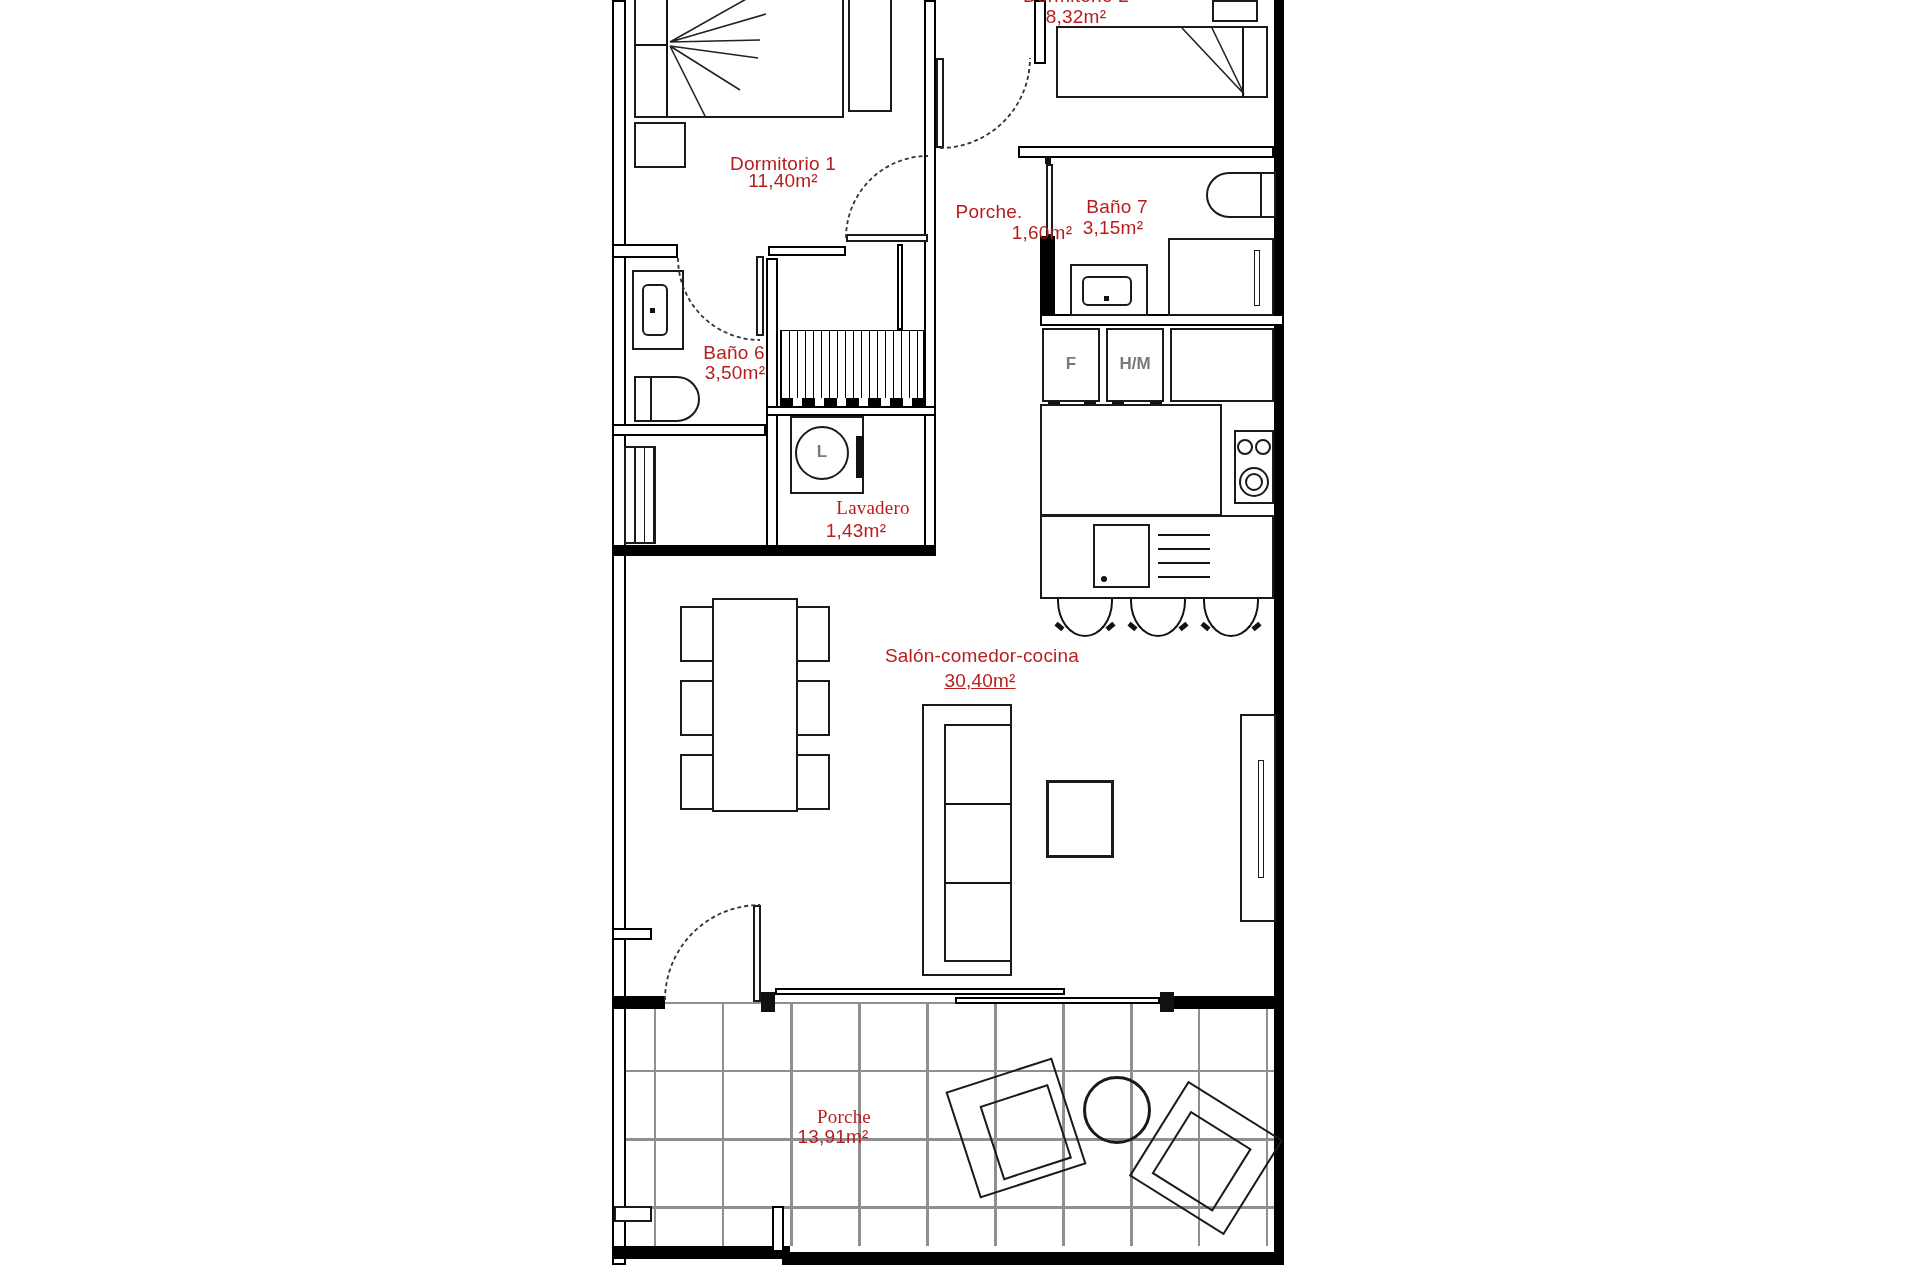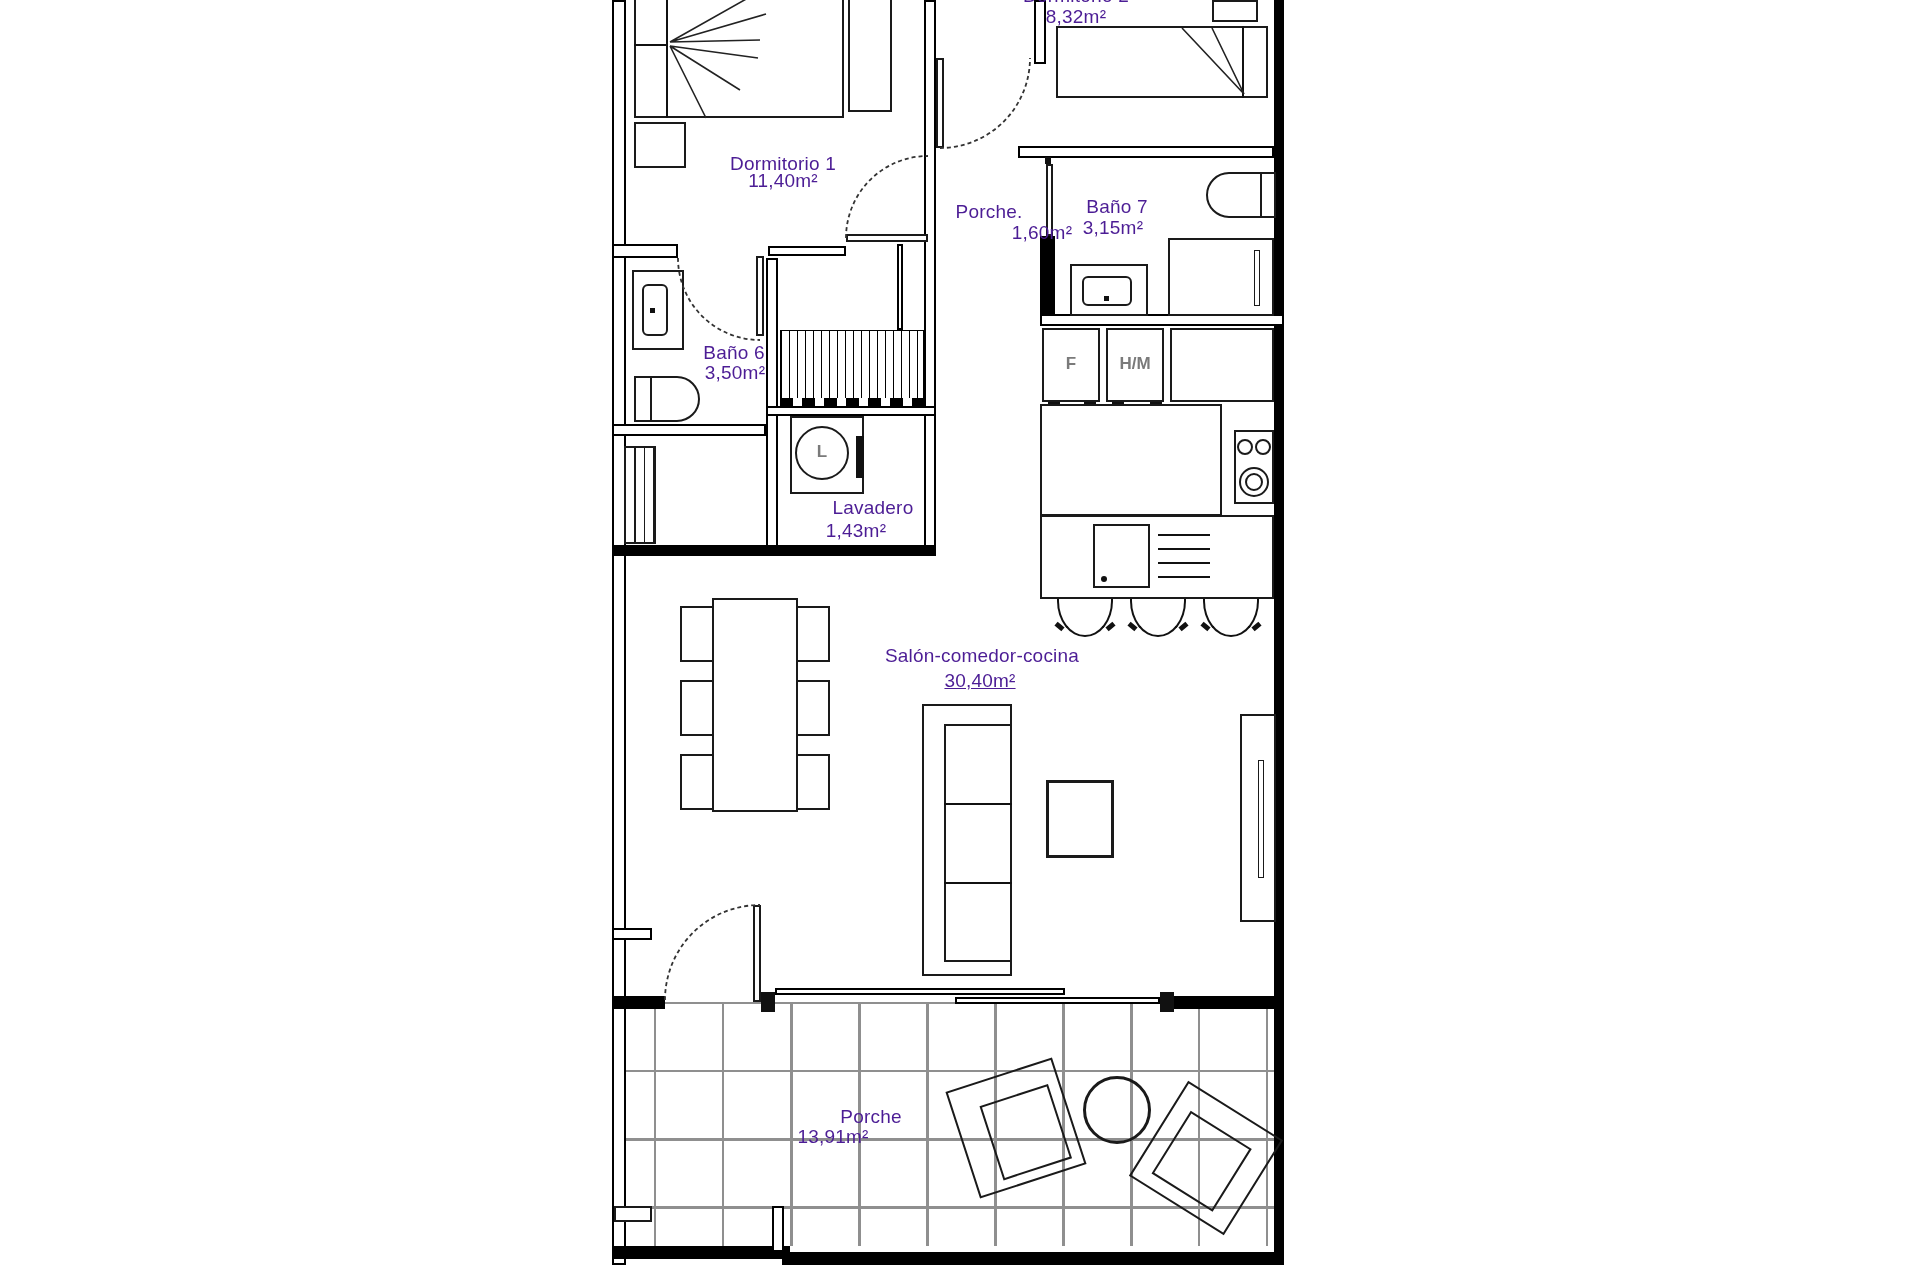--- a/index.html
+++ b/index.html
@@ -9,21 +9,21 @@
   
   .w2{position:absolute;background:#fff;border:2.5px solid #000;box-sizing:border-box;}
   .w2t{position:absolute;background:#fff;border:2px solid #000;box-sizing:border-box;}
   
   .wS{position:absolute;background:#000;}
   
   .fx{position:absolute;border:2px solid #1a1a1a;box-sizing:border-box;background:#fff;}
   .fx25{position:absolute;border:2.5px solid #1a1a1a;box-sizing:border-box;background:#fff;}
   .fx3{position:absolute;border:3px solid #1a1a1a;box-sizing:border-box;background:#fff;}
   .blk{position:absolute;background:#111;}
-  .txt{position:absolute;font-size:19px;line-height:20px;color:#4c1d95;white-space:nowrap;
+  .txt{position:absolute;font-size:19px;line-height:20px;color:#b91c1c;white-space:nowrap;
        transform:translateX(-50%);letter-spacing:.2px;}
   .applbl{position:absolute;font-size:17px;font-weight:700;color:#7a7a7a;text-align:center;
           line-height:20px;}
   .stool{position:absolute;width:56px;height:38px;border:2.5px solid #111;border-top:none;
          border-radius:0 0 28px 28px / 0 0 36px 36px;box-sizing:border-box;background:#fff;}
   .tick{position:absolute;width:9px;height:5px;background:#111;}
   .hatch{position:absolute;box-sizing:border-box;border:1.5px solid #000;
          background:repeating-linear-gradient(90deg,#000 0 1.5px,transparent 1.5px 8px);}
   .stripes{position:absolute;box-sizing:border-box;border:2px solid #1a1a1a;
          background:repeating-linear-gradient(90deg,transparent 0 8px,#1a1a1a 8px 9.5px);}
@@ -182,20 +182,20 @@
   <div class="txt" style="left:1076px;top:-14px;">Dormitorio 2</div>
   <div class="txt" style="left:1076px;top:7px;">8,32m²</div>
   <div class="txt" style="left:783px;top:154px;">Dormitorio 1</div>
   <div class="txt" style="left:783px;top:171px;">11,40m²</div>
   <div class="txt" style="left:989px;top:202px;">Porche.</div>
   <div class="txt" style="left:1042px;top:223px;">1,60m²</div>
   <div class="txt" style="left:1117px;top:197px;">Baño 7</div>
   <div class="txt" style="left:1113px;top:218px;">3,15m²</div>
   <div class="txt" style="left:734px;top:343px;">Baño 6</div>
   <div class="txt" style="left:735px;top:363px;">3,50m²</div>
-  <div class="txt" style="left:873px;top:498px;">Lavadero</div>
+  <div class="txt" style="left:873px;top:498px;font-family:Liberation Serif, serif;">Lavadero</div>
   <div class="txt" style="left:856px;top:521px;">1,43m²</div>
   <div class="txt" style="left:982px;top:646px;">Salón-comedor-cocina</div>
   <div class="txt" style="left:980px;top:671px;text-decoration:underline;">30,40m²</div>
-  <div class="txt" style="left:871px;top:1107px;">Porche</div>
+  <div class="txt" style="left:844px;top:1107px;font-family:Liberation Serif, serif;">Porche</div>
   <div class="txt" style="left:833px;top:1127px;">13,91m²</div>
 
 </div>
 
 </body></html>

